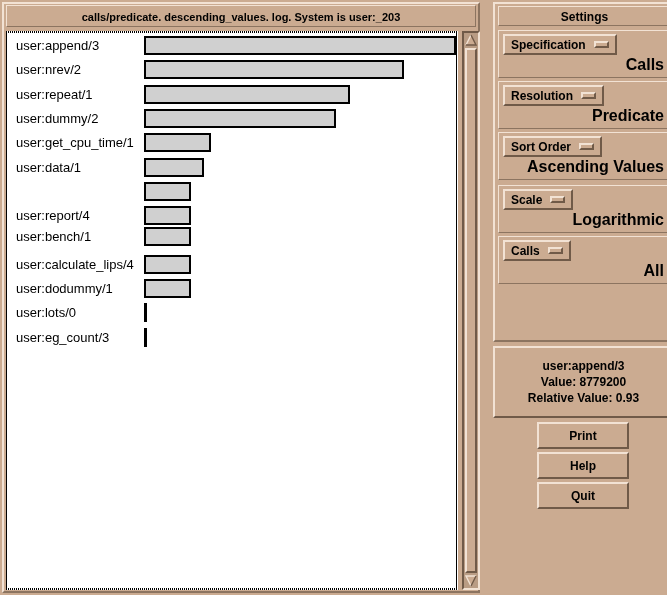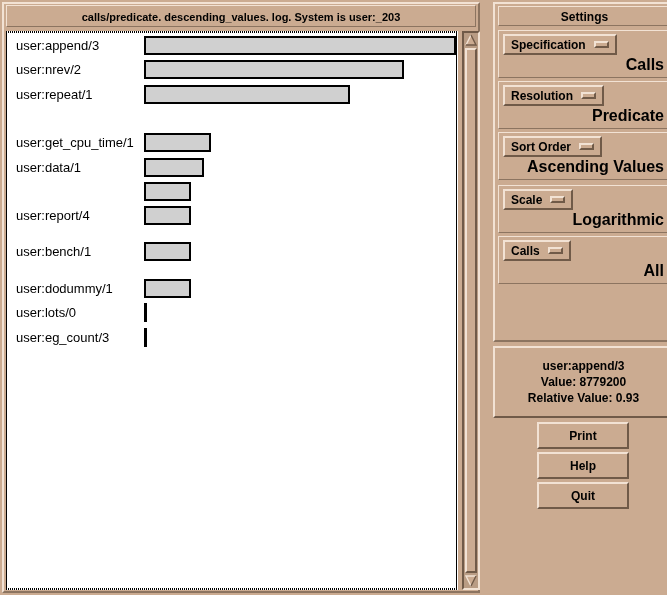--- a/index.html
+++ b/index.html
@@ -116,37 +116,45 @@
             <div class="bar-rect" style="left: 136px; width: 312px;"></div>
           </div>
           <div class="bar-row" style="top: 26.3px;">
             <div class="bar-label">user:nrev/2</div>
             <div class="bar-rect" style="left: 136px; width: 260px;"></div>
           </div>
           <div class="bar-row" style="top: 50.6px;">
             <div class="bar-label">user:repeat/1</div>
             <div class="bar-rect" style="left: 136px; width: 206px;"></div>
           </div>
+          <div class="bar-row" style="top: 74.9px;">
+            <div class="bar-label">user:dummy/2</div>
+            <div class="bar-rect" style="left: 136px; width: 192px;"></div>
+          </div>
           <div class="bar-row" style="top: 99.2px;">
             <div class="bar-label">user:get_cpu_time/1</div>
             <div class="bar-rect" style="left: 136px; width: 67px;"></div>
           </div>
           <div class="bar-row" style="top: 123.5px;">
             <div class="bar-label">user:data/1</div>
             <div class="bar-rect" style="left: 136px; width: 60px;"></div>
           </div>
           <div class="bar-row" style="top: 147.8px;">
             <div class="bar-rect" style="left: 136px; width: 47px;"></div>
           </div>
           <div class="bar-row" style="top: 172.1px;">
             <div class="bar-label">user:report/4</div>
             <div class="bar-rect" style="left: 136px; width: 47px;"></div>
           </div>
-          <div class="bar-row" style="top: 208px;">
+          <div class="bar-row" style="top: 193px;">
             <div class="bar-label">user:bench/1</div>
+            <div class="bar-rect" style="left: 136px; width: 47px;"></div>
+          </div>
+          <div class="bar-row" style="top: 220.7px;">
+            <div class="bar-label">user:calculate_lips/4</div>
             <div class="bar-rect" style="left: 136px; width: 47px;"></div>
           </div>
           <div class="bar-row" style="top: 245px;">
             <div class="bar-label">user:dodummy/1</div>
             <div class="bar-rect" style="left: 136px; width: 47px;"></div>
           </div>
           <div class="bar-row" style="top: 269.3px;">
             <div class="bar-label">user:lots/0</div>
             <div class="bar-zero" style="left: 136px;"></div>
           </div>

